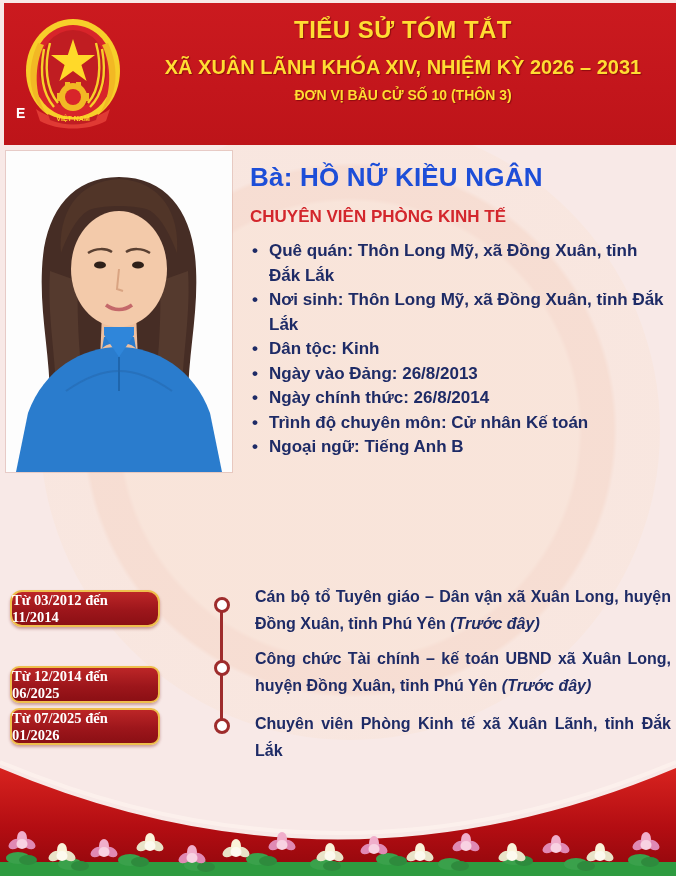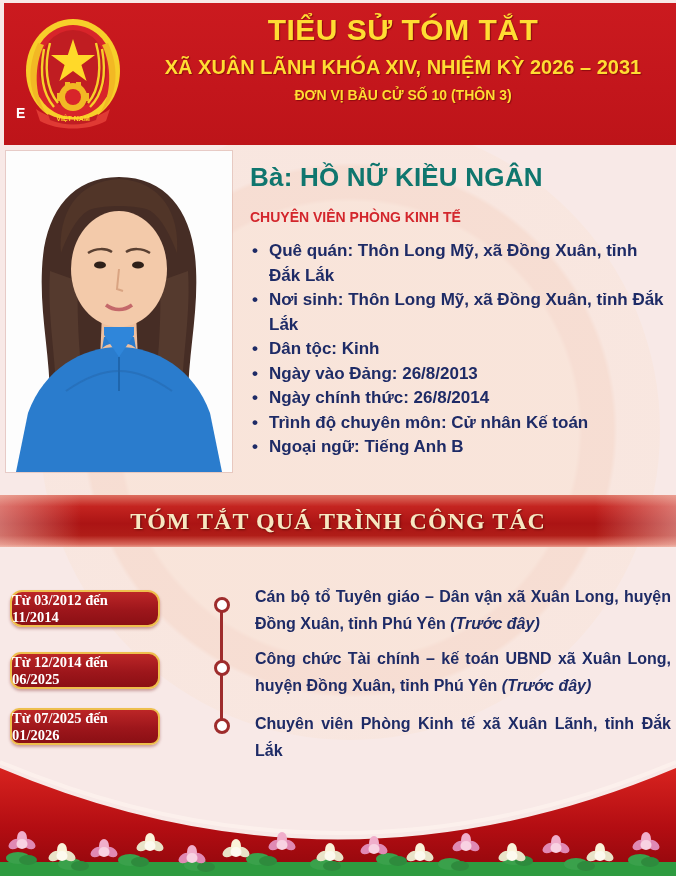--- a/index.html
+++ b/index.html
@@ -12,31 +12,31 @@
   .watermark{position:absolute; left:40px; top:120px; width:620px; height:620px;
     border-radius:50%;
     background:radial-gradient(circle at center, rgba(250,215,180,.25) 0 52%, rgba(240,170,120,.18) 53% 60%, rgba(250,215,180,.15) 61% 72%, rgba(240,170,120,.14) 73% 78%, transparent 79%);
   }
   
   .header{position:absolute; left:4px; top:3px; right:0; height:142px;
     background:linear-gradient(180deg,#cb1a1f 0%, #c3161c 60%, #bd1419 100%);}
   .emblem{position:absolute; left:20px; top:10px; width:98px; height:122px;}
   .corner-letter{position:absolute; left:12px; top:102px; color:#fff; font-weight:bold; font-size:14px;}
   .header-text{position:absolute; left:132px; right:6px; top:10px; text-align:center; color:#ffdd33;}
-  .h-title{font-size:30px; font-weight:bold; letter-spacing:.5px; line-height:34px; text-shadow:1px 1px 1px rgba(90,0,0,.55);}
+  .h-title{font-size:24px; font-weight:bold; letter-spacing:.5px; line-height:34px; text-shadow:1px 1px 1px rgba(90,0,0,.55);}
   .h-line2{font-size:20px; font-weight:bold; margin-top:7px; line-height:24px; text-shadow:1px 1px 1px rgba(90,0,0,.5);}
   .h-line3{font-size:20px; font-weight:bold; margin-top:8px; line-height:24px; text-shadow:1px 1px 1px rgba(90,0,0,.5);}
   .h-line4{font-size:14px; font-weight:bold; margin-top:5px; line-height:22px; text-shadow:1px 1px 1px rgba(90,0,0,.5);}
   
   .photo{position:absolute; left:6px; top:151px; width:226px; height:321px;
     background:#fdfdfd; box-shadow:0 0 0 1px rgba(200,150,140,.35);}
   
   .info{position:absolute; left:250px; top:162px; width:422px;}
-  .name{color:#0f766e; font-size:26px; font-weight:bold; letter-spacing:.2px; line-height:30px;}
-  .position{color:#d3262c; font-size:14px; font-weight:bold; margin-top:14px; line-height:22px;}
+  .name{color:#1d4ed8; font-size:26px; font-weight:bold; letter-spacing:.2px; line-height:30px;}
+  .position{color:#d3262c; font-size:17px; font-weight:bold; margin-top:14px; line-height:22px;}
   .details{list-style:none; margin:11px 0 0 0; padding:0;}
   .details li{position:relative; padding-left:19px; color:#1e2b66; font-weight:bold;
     font-size:17px; line-height:24.5px;}
   .details li::before{content:"•"; position:absolute; left:2px; top:0; color:#1e2b66;}
   
   .banner{position:absolute; left:0; top:495px; width:676px; height:52px;
     background:linear-gradient(180deg,#dd6f60 0%, #c42420 22%, #ab1414 55%, #b01d18 78%, #d8695c 95%, #e99b8c 100%);}
   .banner::after{content:""; position:absolute; inset:0;
     background:linear-gradient(90deg, rgba(250,220,210,.45) 0%, rgba(250,220,210,0) 12% 88%, rgba(250,220,210,.45) 100%);}
   .banner-text{position:absolute; inset:0; display:flex; align-items:center; justify-content:center;
@@ -142,38 +142,35 @@
         <li>Quê quán: Thôn Long Mỹ, xã Đồng Xuân, tỉnh Đắk Lắk</li>
         <li>Nơi sinh: Thôn Long Mỹ, xã Đồng Xuân, tỉnh Đắk Lắk</li>
         <li>Dân tộc: Kinh</li>
         <li>Ngày vào Đảng: 26/8/2013</li>
         <li>Ngày chính thức: 26/8/2014</li>
         <li>Trình độ chuyên môn: Cử nhân Kế toán</li>
         <li>Ngoại ngữ: Tiếng Anh B</li>
       </ul>
   </div>
 
-  <div class="banner">
-    <div class="banner-text">TÓM TẮT QUÁ TRÌNH CÔNG TÁC</div>
-  </div>
 
   <div class="timeline">
     <div class="tl-line"></div>
     <div>
 
         <div>
           <div class="tl-badge" style="top: 15px; border-radius: 12px;">
             <span>Từ 03/2012 đến 11/2014</span>
           </div>
           <div class="tl-node" style="top: 22px;"></div>
           <div class="tl-text" style="top: 8px;"><span>Cán bộ tổ Tuyên giáo – Dân vận xã Xuân Long, huyện Đồng Xuân, tỉnh Phú Yên </span><i>(Trước đây)</i></div>
         </div>
 
         <div>
-          <div class="tl-badge" style="top: 77px; border-radius: 11px;">
+          <div class="tl-badge" style="top: 91px;">
             <span>Từ 12/2014 đến 06/2025</span>
           </div>
           <div class="tl-node" style="top: 85px;"></div>
           <div class="tl-text" style="top: 70px;"><span>Công chức Tài chính – kế toán UBND xã Xuân Long, huyện Đồng Xuân, tỉnh Phú Yên </span><i>(Trước đây)</i></div>
         </div>
 
         <div>
           <div class="tl-badge" style="top: 133px;">
             <span>Từ 07/2025 đến 01/2026</span>
           </div>

